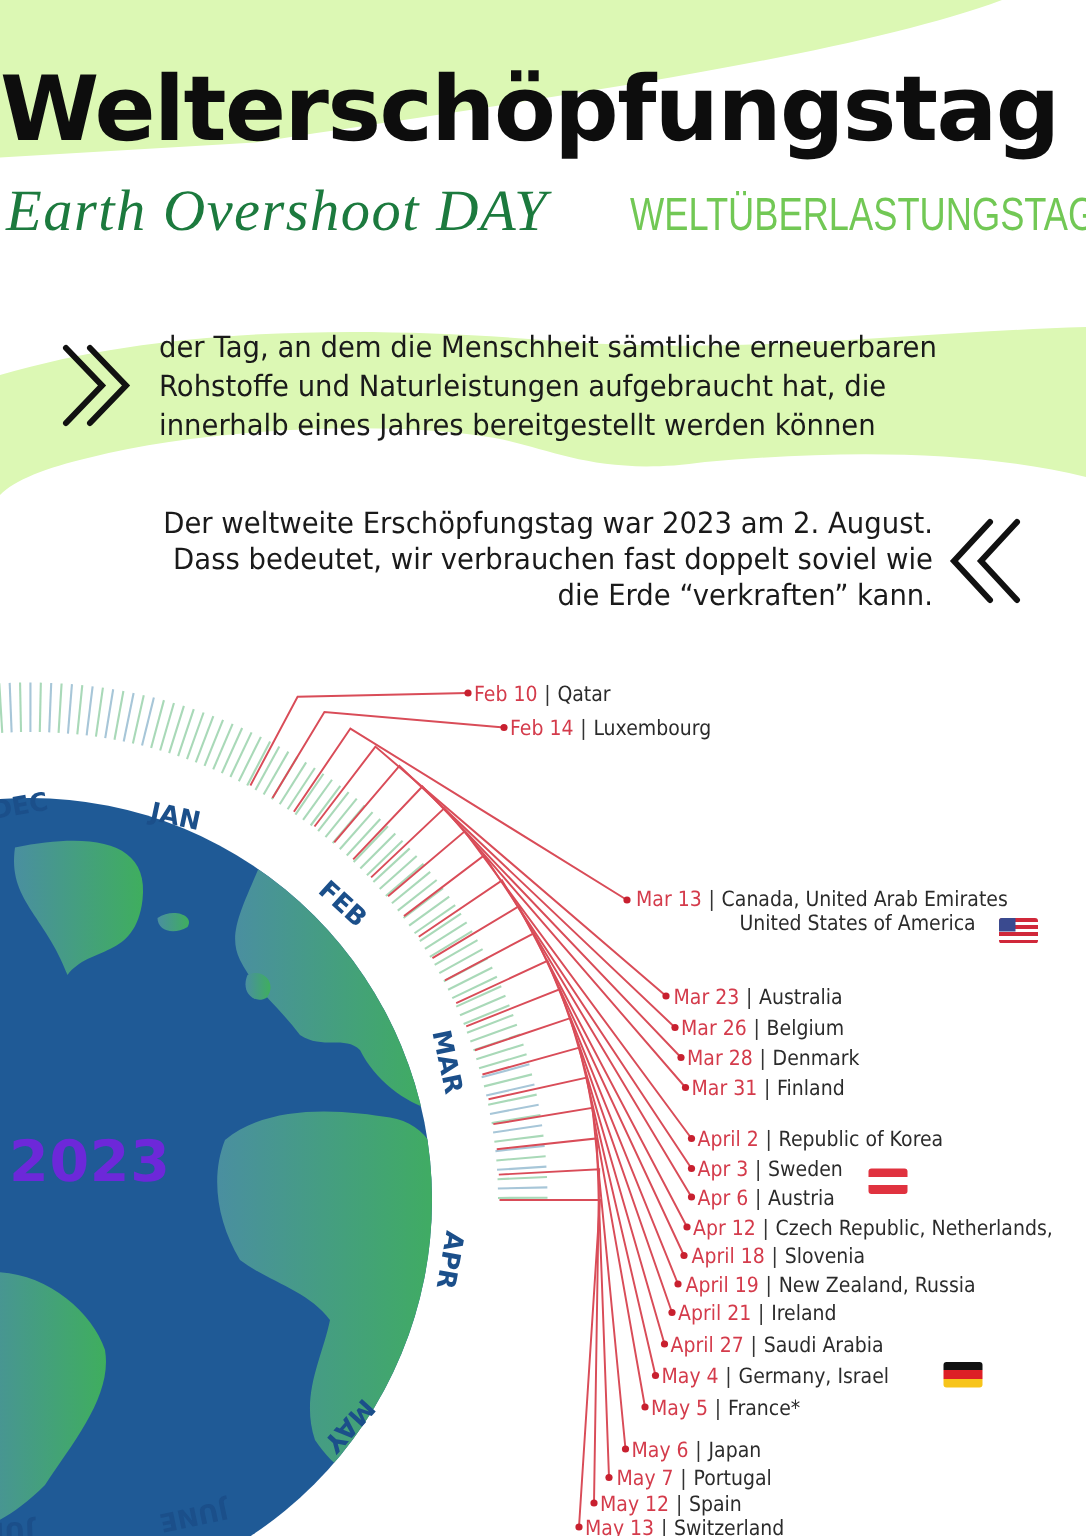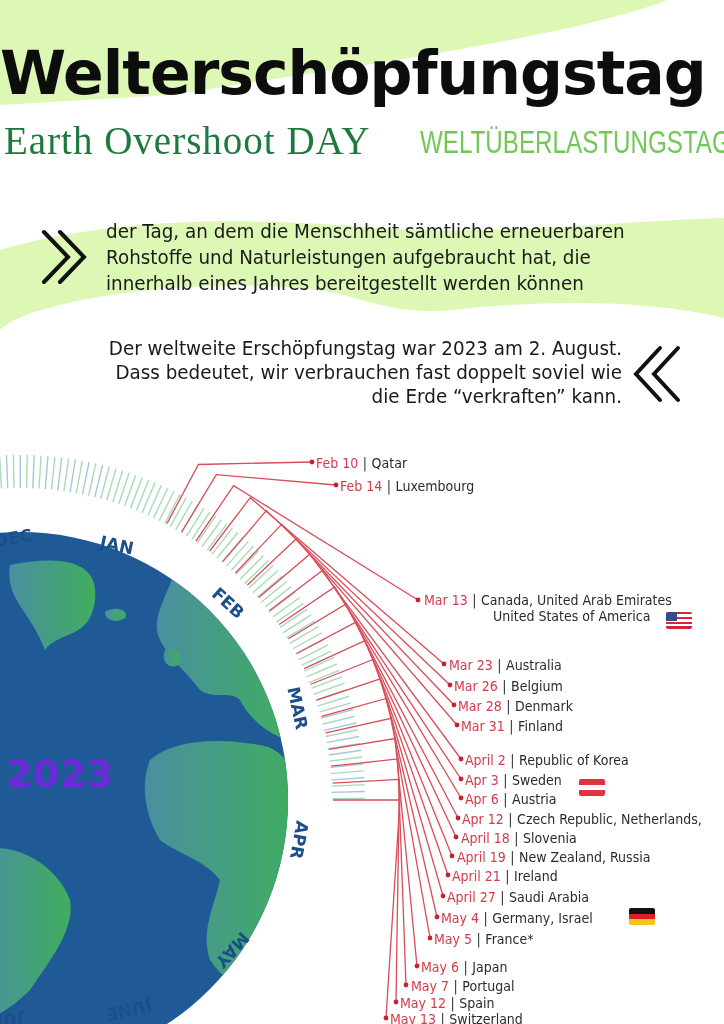--- a/index.html
+++ b/index.html
@@ -11,21 +11,21 @@
   .bg-svg { position: absolute; left: 0; top: 0; width: 724px; height: 1024px; }
   .title {
     position: absolute; left: 0; top: 38px; width: 724px;
     font-family: "DejaVu Sans", sans-serif; font-weight: bold;
     font-size: 60px; letter-spacing: -1px; color: #0d0d0d; line-height: 70px;
     white-space: nowrap;
   }
   .subtitle-en {
     position: absolute; left: 4px; top: 118px;
     font-family: "Liberation Serif", serif; font-size: 39px; color: #1c7a3e;
-    letter-spacing: 1px; white-space: nowrap; line-height: 46px;
+    letter-spacing: 1px; white-space: nowrap; line-height: 46px; font-style: italic;
   }
   .subtitle-de {
     position: absolute; left: 420px; top: 124px;
     font-family: "Liberation Sans", sans-serif; font-size: 31px; color: #72c855;
     transform: scaleX(0.78); transform-origin: left top; white-space: nowrap;
     line-height: 38px; letter-spacing: 0px;
   }
   .def-text {
     position: absolute; left: 106px; top: 219px; width: 620px;
     font-family: "DejaVu Sans", sans-serif; font-size: 19.5px; line-height: 26px;

